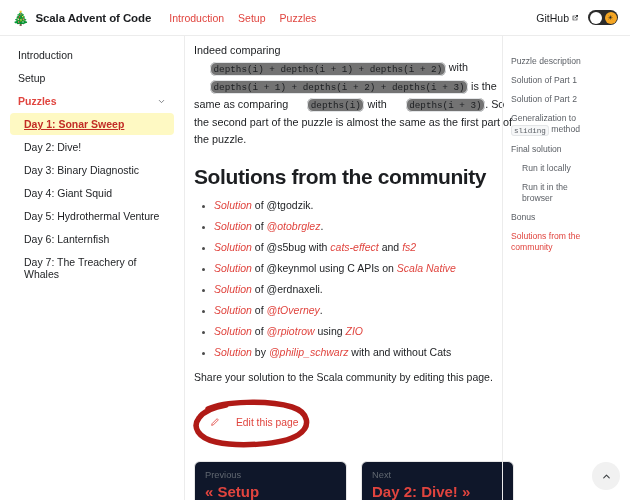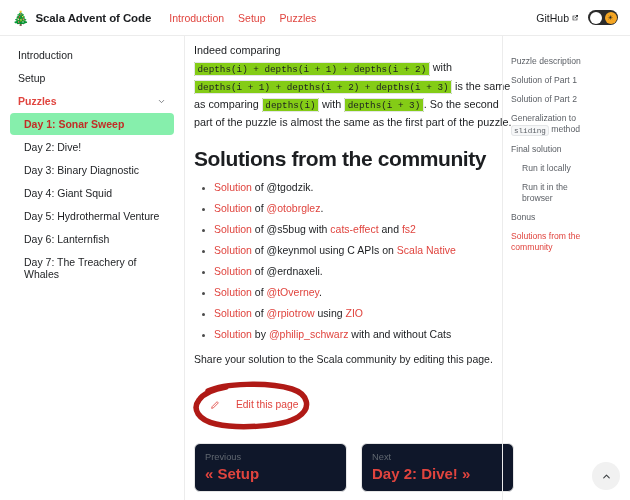--- a/index.html
+++ b/index.html
@@ -65,21 +65,21 @@
     overflow: hidden;
   }
   .side-item {
     display: flex; align-items: center; justify-content: space-between;
     padding: 5px 8px; margin-bottom: 1px;
     font-size: 10.5px; color: #1c1e21;
     text-decoration: none; border-radius: 4px; cursor: pointer;
   }
   .side-item.accent { color: #e0443e; font-weight: bold; }
   .side-item.active {
-    background: #86efac; color: #c22d26; font-weight: bold;
+    background: #fef9c3; color: #c22d26; font-weight: bold; text-decoration: underline;
   }
   .side-sub { padding-left: 14px; }
   .chevron {
     width: 9px; height: 9px; flex: 0 0 auto;
     display: inline-block;
   }
 
   
   .main {
     position: absolute; top: 36px; left: 186px;
@@ -87,38 +87,39 @@
     padding: 6px 14px 0 8px;
     overflow: hidden;
   }
   .para {
     font-size: 10.8px; line-height: 17.3px; color: #1c1e21;
     margin: 0 0 10px 0;
   }
   code.inline {
     font-family: "Liberation Mono", monospace;
     font-size: 9.3px;
-    background: #84cc16;
+    background: #737373;
     border: 1px solid #e3e5e7;
-    border-radius: 1px;
+    border-radius: 6px;
     padding: 0.5px 2.5px;
     color: #1c1e21;
     white-space: nowrap;
+    margin-left: 16px;
   }
   h2.section {
     font-size: 21px; font-weight: bold; letter-spacing: -0.4px;
     margin: 16px 0 9px 0; color: #1c1e21;
   }
   ul.sol-list { margin: 0 0 0 0; padding-left: 20px; }
   ul.sol-list li {
     font-size: 10.5px; line-height: 14px; color: #1c1e21;
     margin-bottom: 7px;
   }
   ul.sol-list li::marker { color: #4a4a4a; font-size: 9px; }
-  a.red { color: #e0443e; text-decoration: none; }
+  a.red { color: #e0443e; text-decoration: none; font-style: italic; }
   .share {
     font-size: 10.5px; color: #1c1e21; margin: 12px 0 0 0;
   }
 
   
   .edit-wrap {
     position: relative; margin-top: 22px; height: 46px;
   }
   .edit-link {
     position: absolute; left: 16px; top: 12px;

